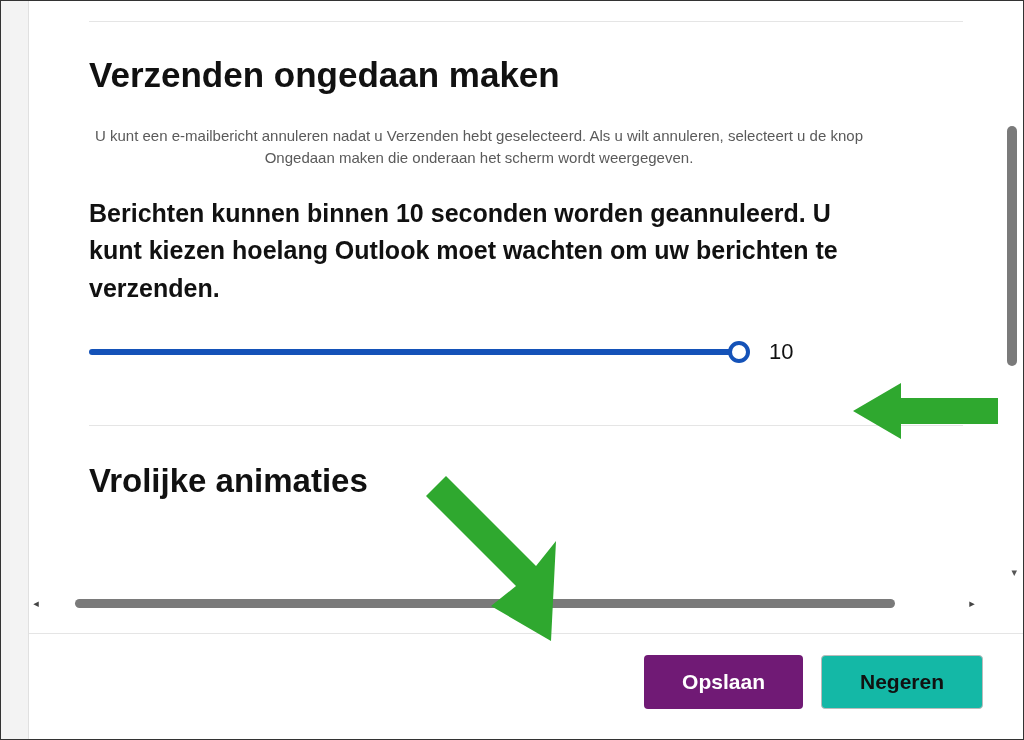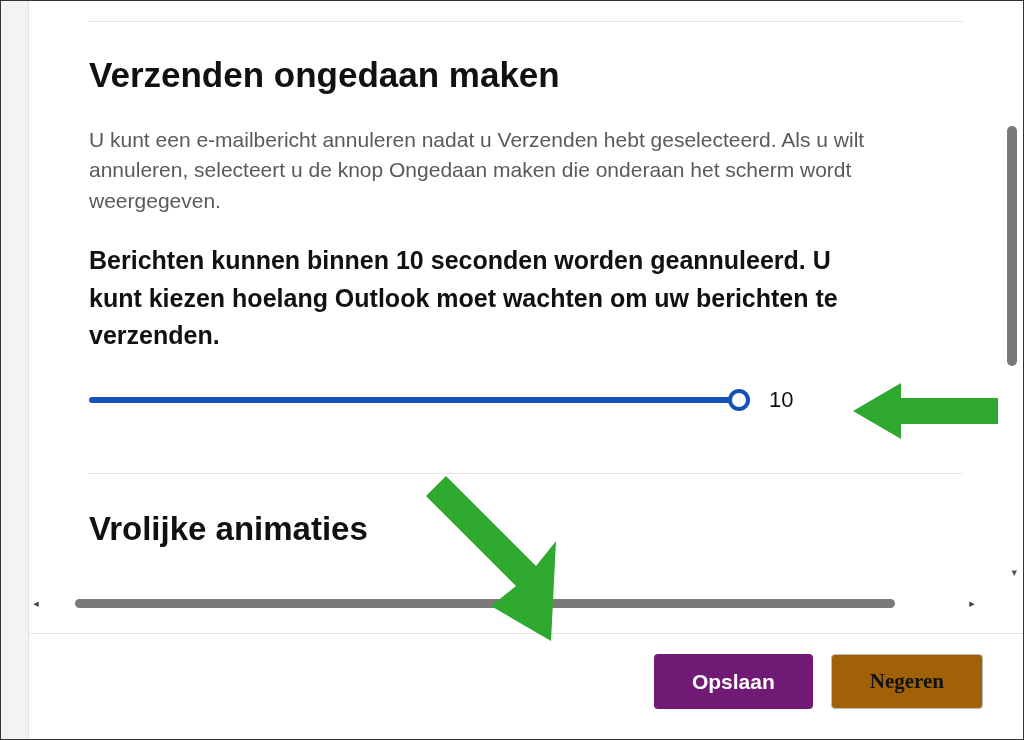--- a/index.html
+++ b/index.html
@@ -39,25 +39,26 @@
       margin-top: 20px;
       width: 100%;
     }
     .section-title {
       font-size: 35px;
       font-weight: 700;
       color: #111;
       margin-top: 33px;
     }
     .description {
-      font-size: 21px;
+      font-size: 15px;
       color: #5a5a5a;
       line-height: 1.45;
       margin-top: 30px;
       max-width: 780px;
+      text-align: center;
     }
     .bold-instruction {
       font-size: 25px;
       font-weight: 600;
       color: #111;
       line-height: 1.5;
       margin-top: 26px;
       max-width: 780px;
     }
     .slider-row {
@@ -155,24 +156,23 @@
       border-radius: 4px;
       cursor: pointer;
       font-family: inherit;
     }
     .btn-primary {
       background: #701a75;
       color: #fff;
       border: none;
     }
     .btn-secondary {
-      background: #a16207;
+      background: #14b8a6;
       color: #111;
       border: 1px solid #bbb;
-      font-family: Liberation Serif, serif;
     }
     .vscroll {
       position: absolute;
       right: 6px;
       top: 125px;
       width: 10px;
       height: 240px;
       background: #7a7a7a;
       border-radius: 5px;
     }

